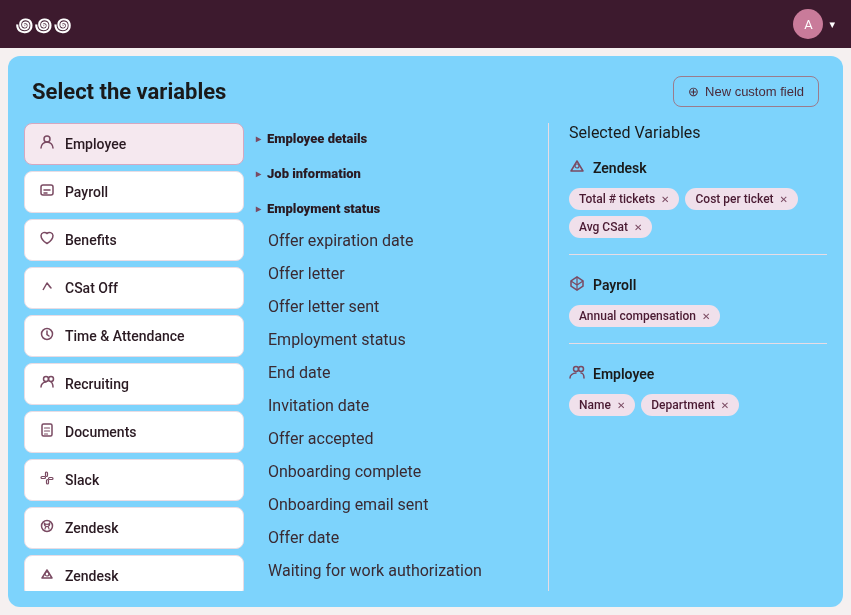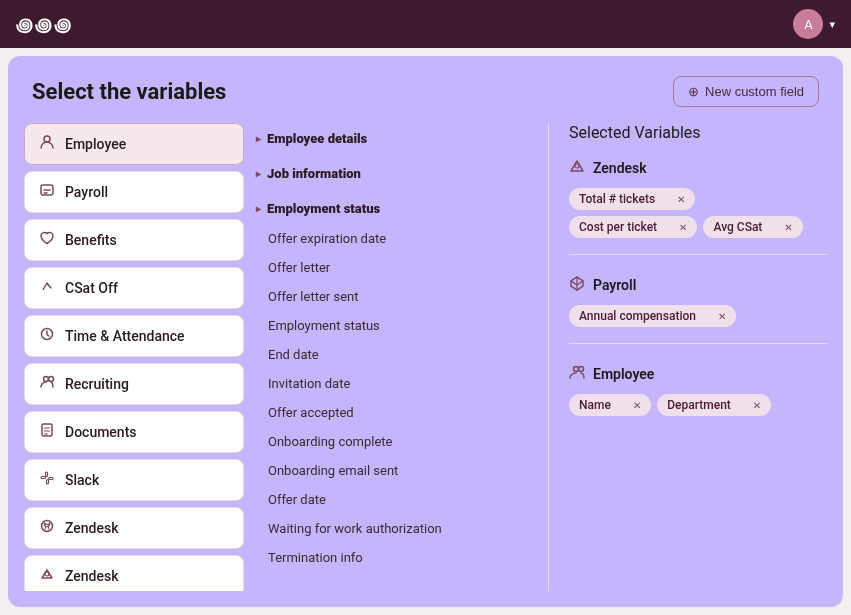--- a/index.html
+++ b/index.html
@@ -50,21 +50,21 @@
       color: #fff;
       font-size: 11px;
     }
 
     
     .main-area {
       display: flex;
       flex-direction: column;
       flex: 1;
       overflow: hidden;
-      background: #c4b5fd;
+      background: #7dd3fc;
       border-radius: 12px;
       margin: 8px;
     }
 
     
     .page-header {
       display: flex;
       align-items: center;
       justify-content: space-between;
       padding: 20px 24px 16px 24px;
@@ -151,21 +151,21 @@
       font-weight: 700;
       color: #2a1a22;
       cursor: pointer;
     }
     .middle-section-header .bullet {
       color: #7a4a62;
       font-size: 10px;
     }
     .middle-item {
       padding: 7px 16px;
-      font-size: 13px;
+      font-size: 16px;
       color: #3a2a32;
       cursor: pointer;
       border-radius: 4px;
       transition: background 0.1s;
     }
 
     
     .right-panel {
       width: 270px;
       flex-shrink: 0;
@@ -202,21 +202,21 @@
       color: #1a1a1a;
     }
     .variable-tags {
       display: flex;
       flex-wrap: wrap;
       gap: 6px;
     }
     .variable-tag {
       display: flex;
       align-items: center;
-      gap: 20px;
+      gap: 4px;
       background: #f0e0eb;
       border-radius: 20px;
       padding: 4px 10px;
       font-size: 12px;
       color: #4a1a32;
       font-weight: 500;
     }
     .variable-tag-close {
       font-size: 10px;
       color: #7a4a62;

